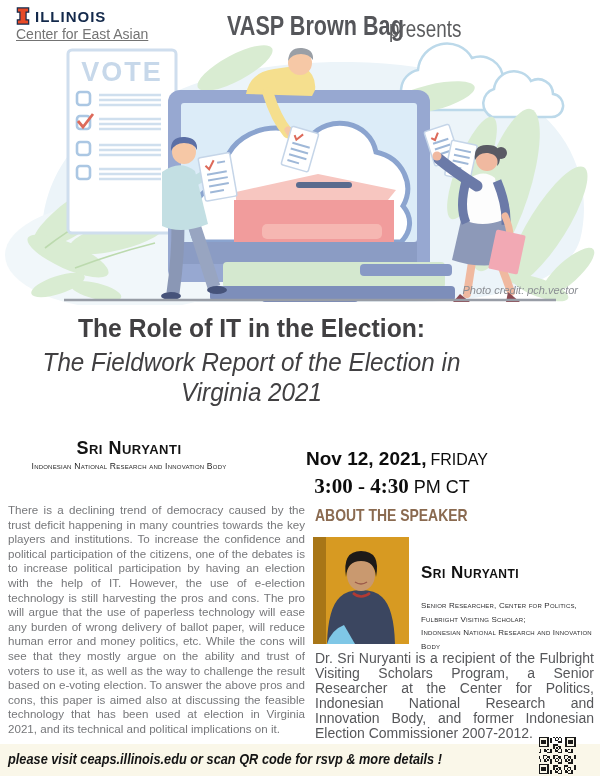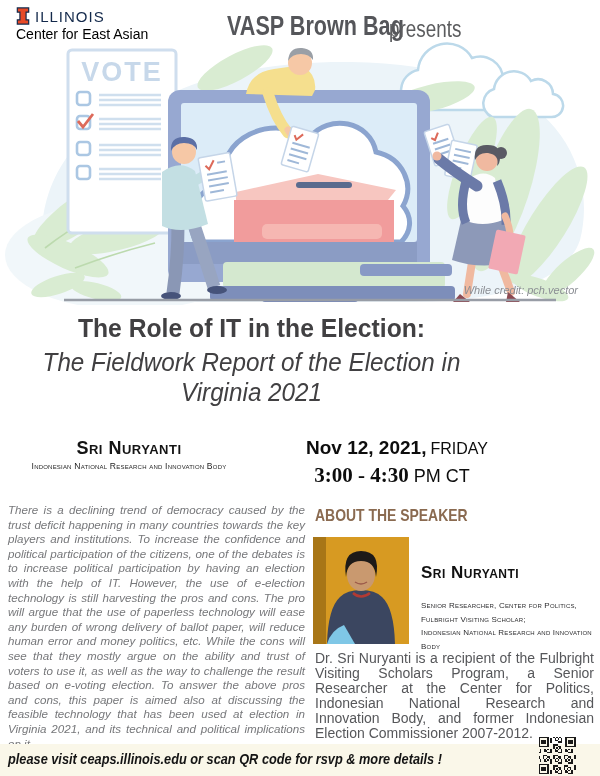--- a/index.html
+++ b/index.html
@@ -3,48 +3,48 @@
 <meta charset="utf-8">
 <style>
   html,body{margin:0;padding:0;background:#888;}
   .poster{position:relative;width:600px;height:776px;background:#ffffff;overflow:hidden;
           font-family:"Liberation Sans",sans-serif;margin:0 auto;}
   .abs{position:absolute;}
 
   
   .logo-row{left:16px;top:7px;display:flex;align-items:center;gap:5px;}
   .logo-i{width:14px;height:18px;display:block;}
-  .wordmark{font-size:15px;font-weight:normal;color:#13294b;letter-spacing:1px;}
-  .unit{left:16px;top:27px;font-size:14px;color:#000000;line-height:15.5px;}
+  .wordmark{font-size:15px;font-weight:bold;color:#13294b;letter-spacing:1px;}
+  .unit{left:16px;top:27px;font-size:14px;color:#737373;line-height:15.5px;text-decoration:underline;}
   .series{left:227px;top:11px;font-size:27px;font-weight:bold;color:#55565a;
           transform:scaleX(.8);transform-origin:left top;white-space:nowrap;}
   .presents{left:389px;top:16px;font-size:23px;color:#5b5c5e;
           transform:scaleX(.82);transform-origin:left top;}
 
   .illo{left:0;top:0;width:600px;height:305px;}
   .credit{right:22px;top:284px;font-size:11px;font-style:italic;color:#8b8e94;}
 
   
   .title-wrap{left:0;top:313px;width:503px;text-align:center;color:#414042;}
   .title-main{font-size:26px;font-weight:bold;transform:scaleX(.95);transform-origin:center top;}
   .title-sub{font-size:25px;font-style:italic;line-height:30px;transform:scaleX(.97);transform-origin:center top;margin-top:3px;}
 
   
   .spk{left:10px;top:438px;width:238px;text-align:center;color:#141414;}
   .spk-name{font-size:18px;font-weight:bold;font-variant:small-caps;letter-spacing:.5px;}
   .spk-affil{font-size:8.6px;font-variant:small-caps;color:#1f1f1f;margin-top:2px;letter-spacing:.2px;}
-  .when{left:306px;top:437px;width:172px;text-align:center;color:#0d0d0d;white-space:nowrap;}
+  .when{left:306px;top:448px;width:172px;text-align:center;color:#0d0d0d;white-space:nowrap;}
   .when .d1{font-size:19px;font-weight:bold;}
   .when .d2{font-size:16px;margin-left:4px;}
   .when .t1{font-size:21px;font-weight:bold;font-family:Liberation Serif, serif;}
   .when .t2{font-size:18px;margin-left:5px;margin-top:40px;}
   .when .row2{margin-top:4px;}
 
   
-  .abstract{left:8px;top:503px;width:297px;font-size:11.6px;font-style:italic;color:#76777a;
+  .abstract{left:8px;top:503px;width:297px;font-size:11.6px;color:#76777a;
             text-align:justify;line-height:14.6px;}
 
   
   .about-h{left:315px;top:506px;font-size:17px;font-weight:bold;color:#8a6a50;
            transform:scaleX(.82);transform-origin:left top;white-space:nowrap;}
   .photo{left:313px;top:537px;width:96px;height:107px;display:block;}
   .spk2-name{left:421px;top:563px;font-size:17px;font-weight:bold;font-variant:small-caps;color:#111;letter-spacing:.5px;}
   .creds{left:421px;top:599px;font-size:8px;font-variant:small-caps;color:#2d2d2f;line-height:13.5px;letter-spacing:.2px;}
   .bio{left:315px;top:651px;width:279px;font-size:14px;color:#56575a;text-align:justify;line-height:15px;}
 
@@ -198,21 +198,21 @@
       <path d="M4,4 h48 v18 h-11 v32 h11 v18 h-48 v-18 h11 v-32 h-11 z" fill="#e84a27" stroke="#13294b" stroke-width="5"></path>
     </svg>
     <span class="wordmark">ILLINOIS</span>
   </div>
   <div class="abs unit">
     <div>Center for East Asian</div>
   </div>
   <div class="abs series">VASP Brown Bag</div>
   <div class="abs presents">presents</div>
 
-  <div class="abs credit">While credit: pch.vector</div>
+  <div class="abs credit">Photo credit: pch.vector</div>
 
   <div class="abs title-wrap">
     <div class="title-main">The Role of IT in the Election:</div>
     <div class="title-sub">
       <div>The Fieldwork Report of the Election in</div>
       <div>Virginia 2021</div>
     </div>
   </div>
 
   <div class="abs spk">

